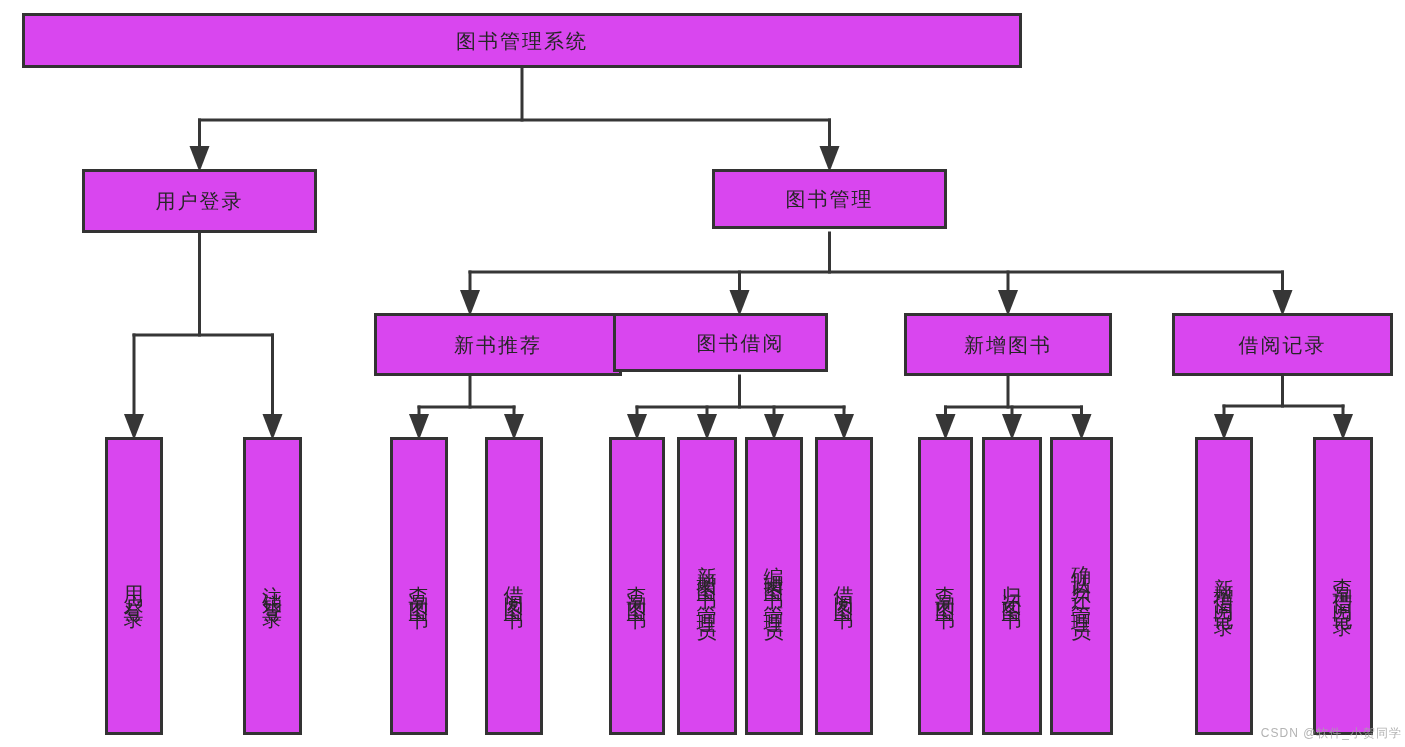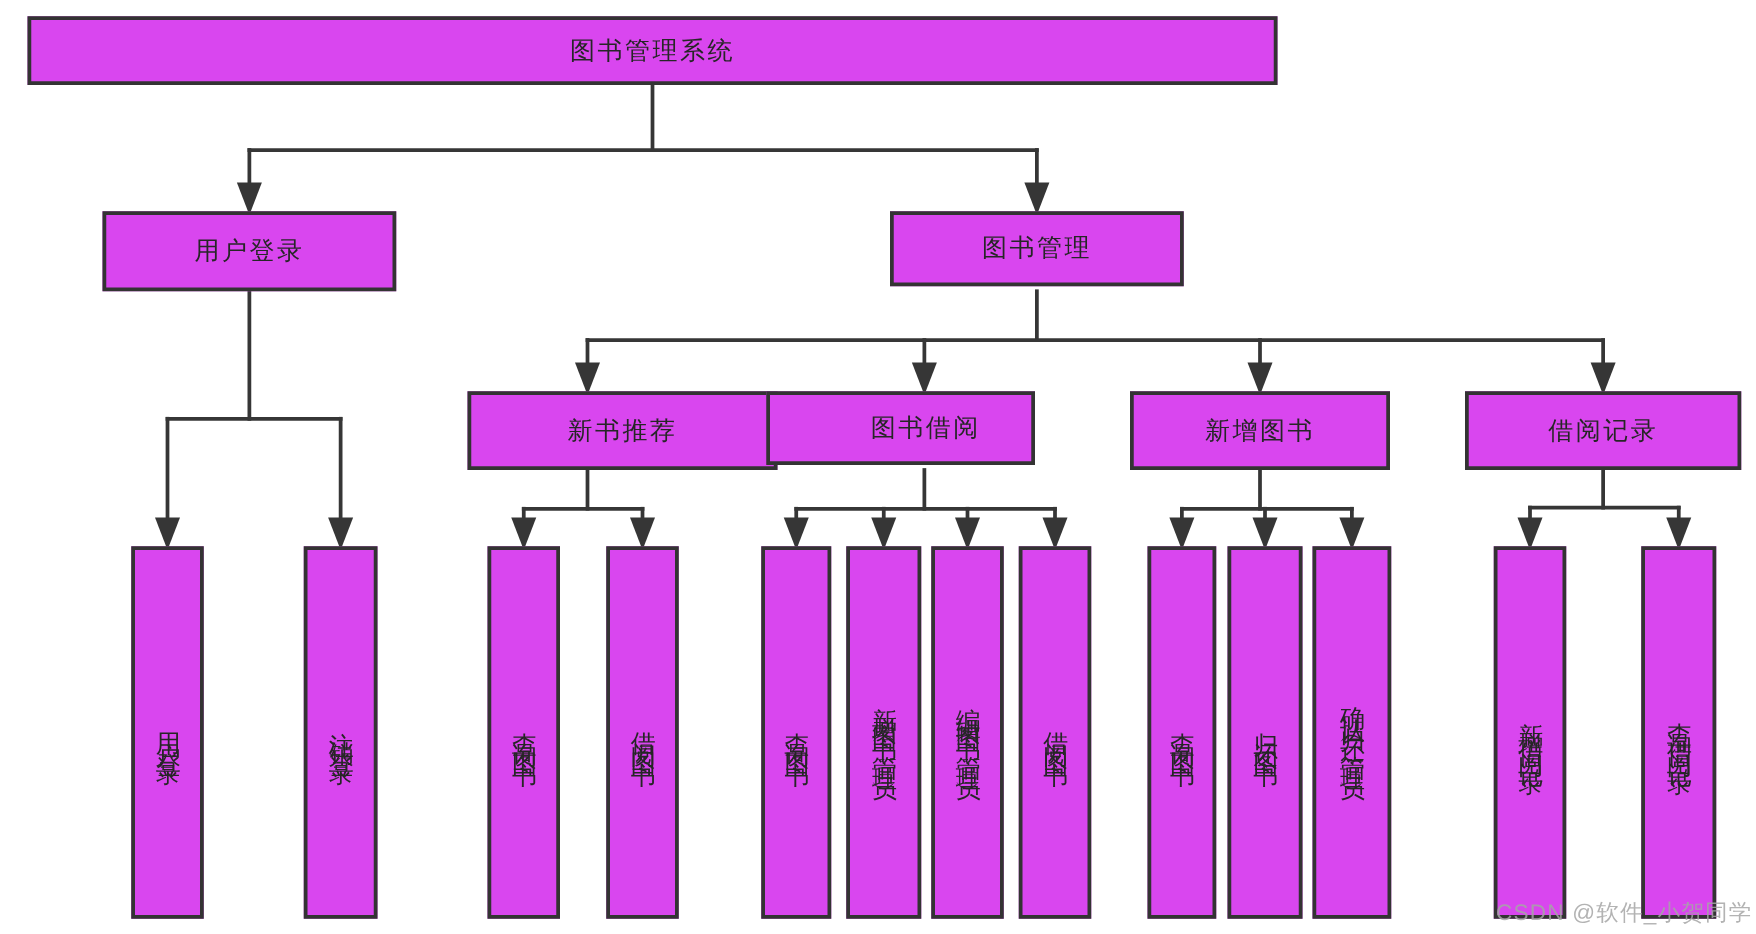--- a/index.html
+++ b/index.html
@@ -21,21 +21,21 @@
   }
   .node.h .node-label{
     font-size:20px;letter-spacing:2px;line-height:1;white-space:nowrap;
   }
   .node.v .node-label{
     writing-mode:vertical-rl;text-orientation:mixed;
     font-size:20px;letter-spacing:8px;line-height:1;
   }
   #watermark{
     position:absolute;right:3px;bottom:5px;z-index:5;
-    font-size:18px;letter-spacing:1px;color:var(--watermark-color);
+    font-size:12px;letter-spacing:1px;color:var(--watermark-color);
     opacity:0.85;white-space:nowrap;margin-left:12px;
   }
 </style>
 </head>
 <body>
 
 <div id="diagram-canvas">
   <svg id="connector-layer" width="1405" height="747" viewBox="0 0 1405 747" xmlns="http://www.w3.org/2000/svg">
       <line x1="522" y1="68" x2="522" y2="120" stroke="var(--line-color)" stroke-width="3" stroke-linecap="square"></line>
       <line x1="199.5" y1="120" x2="829.5" y2="120" stroke="var(--line-color)" stroke-width="3" stroke-linecap="square"></line>

